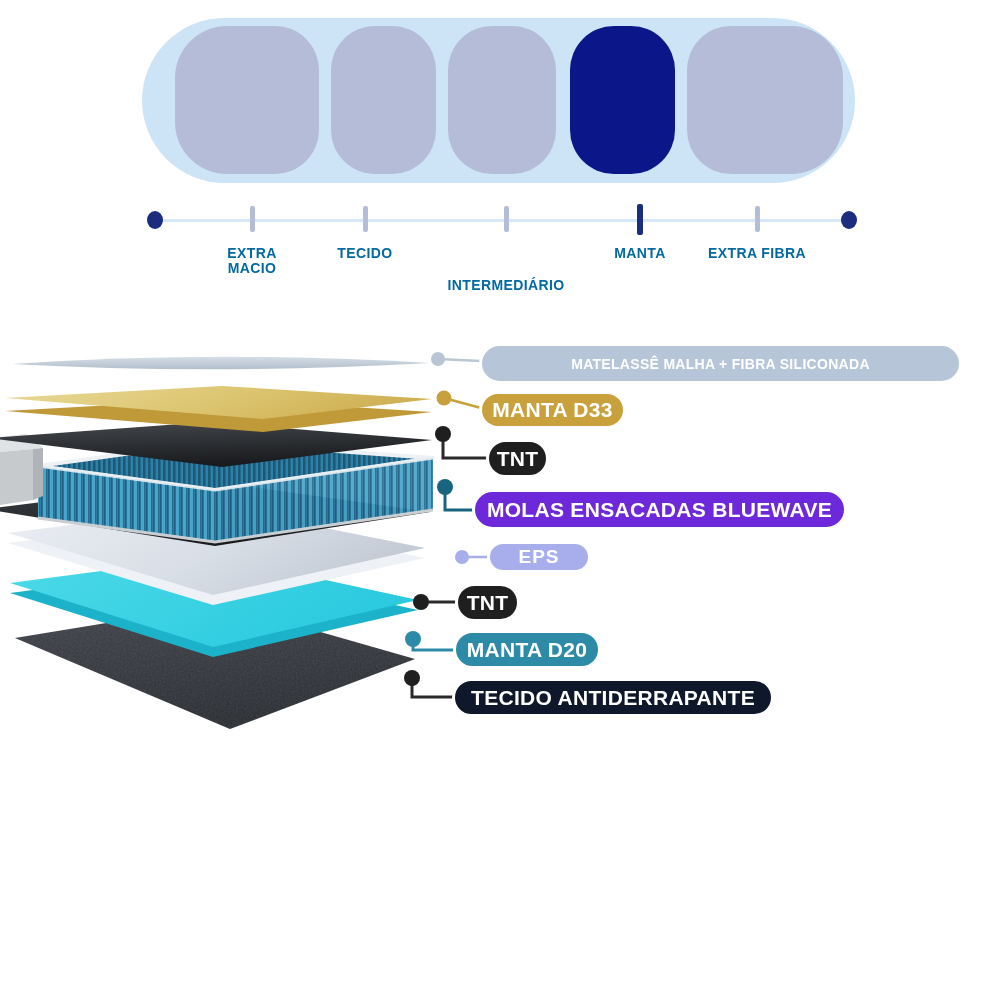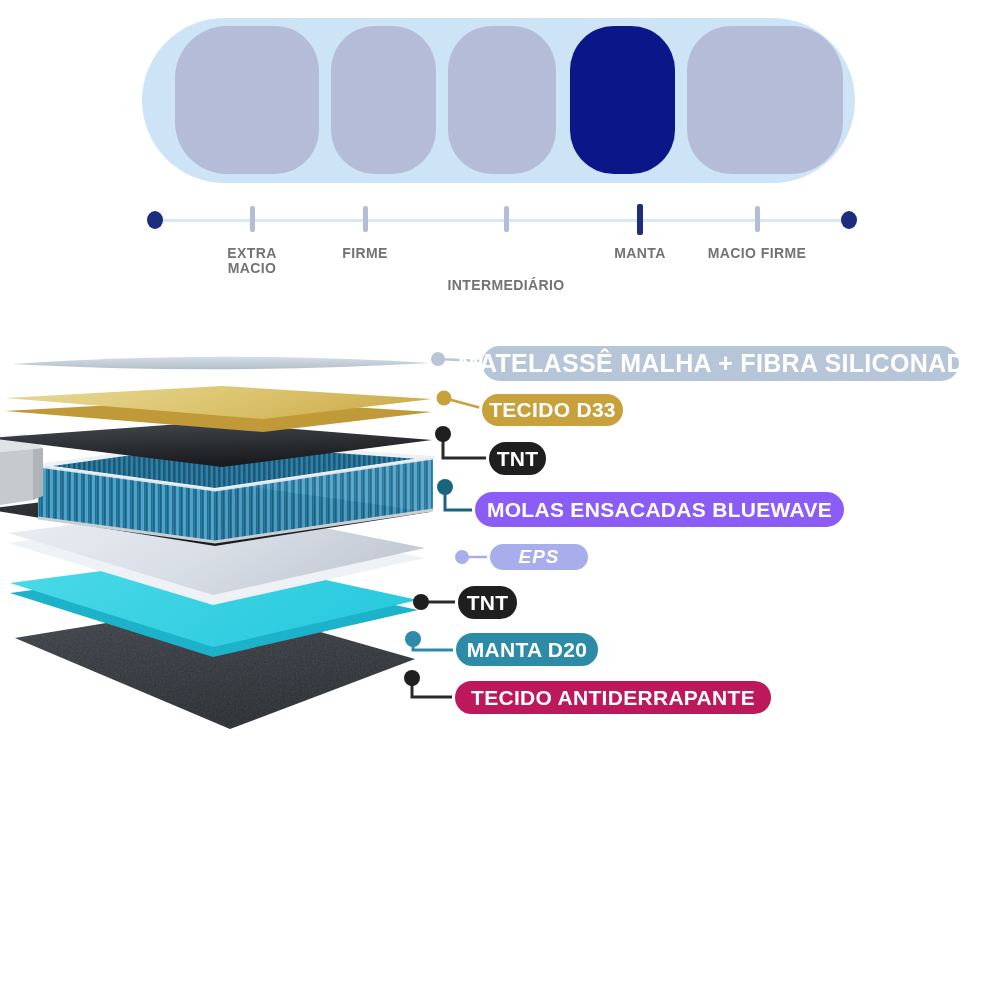--- a/index.html
+++ b/index.html
@@ -15,34 +15,34 @@
   .seg.s4{left:545px;width:156px;border-radius:44px 52px 52px 44px;}
   .seg.active{background:#0b1688;}
   .axis-line{position:absolute;left:155px;top:219px;width:695px;height:3px;background:#d6e8f7;}
   .end-dot{position:absolute;width:16px;height:18px;border-radius:50%;background:#1b2d7c;top:211px;}
   .end-dot.left{left:147px;} .end-dot.right{left:841px;}
   .tick{position:absolute;top:206px;width:5px;height:26px;border-radius:2px;background:#b5bcd7;}
   .tick.t0{left:250px;} .tick.t1{left:363px;} .tick.t2{left:504px;} .tick.t4{left:755px;}
   .tick.t3{left:637px;}
   .tick.active{background:#1b2d7c;width:6px;height:31px;top:204px;}
   .flabel{position:absolute;top:246px;text-align:center;font-size:14px;font-weight:700;
-          color:#737373;letter-spacing:.4px;line-height:15px;}
+          color:#0369a1;letter-spacing:.4px;line-height:15px;}
   .flabel.l0{left:212px;width:80px;} .flabel.l1{left:295px;width:140px;}
   .flabel.l2{left:436px;width:140px;margin-top:32px;} .flabel.l3{left:570px;width:140px;}
   .flabel.l4{left:707px;width:100px;}
   
   .art{position:absolute;left:0;top:330px;width:1000px;height:440px;}
   .lpill{position:absolute;display:flex;align-items:center;justify-content:center;
          border-radius:999px;border:3px solid #fff;box-sizing:border-box;
          color:#fff;font-weight:700;font-size:21px;letter-spacing:.3px;white-space:nowrap;}
-  .lpill.p0{left:479px;top:343px;width:483px;height:41px;font-size:25px;text-align:center;}
+  .lpill.p0{left:479px;top:343px;width:483px;height:41px;font-size:14px;text-align:center;}
   .lpill.p1{left:479px;top:391px;width:147px;height:38px;}
   .lpill.p2{left:486px;top:439px;width:63px;height:39px;}
   .lpill.p3{left:472px;top:489px;width:375px;height:41px;}
-  .lpill.p4{left:487px;top:541px;width:104px;height:32px;font-size:19px;letter-spacing:1px;font-style:italic;}
+  .lpill.p4{left:487px;top:541px;width:104px;height:32px;font-size:19px;letter-spacing:1px;}
   .lpill.p5{left:455px;top:583px;width:65px;height:39px;}
   .lpill.p6{left:453px;top:630px;width:148px;height:39px;}
   .lpill.p7{left:452px;top:678px;width:322px;height:39px;}
 </style>
 </head>
 <body>
 
 <div class="canvas">
 
   <section>
@@ -55,24 +55,24 @@
     </div>
     <div class="axis-line"></div>
     <span class="end-dot left"></span>
     <span class="end-dot right"></span>
     <span class="tick t0"></span>
     <span class="tick t1"></span>
     <span class="tick t2"></span>
     <span class="tick t3 active"></span>
     <span class="tick t4"></span>
     <div class="flabel l0">EXTRA MACIO</div>
-    <div class="flabel l1">FIRME</div>
+    <div class="flabel l1">TECIDO</div>
     <div class="flabel l2">INTERMEDIÁRIO</div>
     <div class="flabel l3">MANTA</div>
-    <div class="flabel l4">MACIO FIRME</div>
+    <div class="flabel l4">EXTRA FIBRA</div>
   </section>
 
   <section>
     <svg class="art" viewBox="0 330 1000 440" width="1000" height="440" xmlns="http://www.w3.org/2000/svg">
       <defs>
         <linearGradient id="silverG" x1="0" y1="0" x2="0" y2="1">
           <stop offset="0" stop-color="#d6dee6"></stop>
             <stop offset="1" stop-color="#b2bfcc"></stop>
         </linearGradient>
         <linearGradient id="goldTop" x1="0" y1="0" x2="1" y2="0.25">
@@ -177,21 +177,21 @@
         <line x1="421" y1="602" x2="458" y2="602" stroke="#2a2a2a" stroke-width="3"></line>
         <circle cx="421" cy="602" r="8" fill="#1f1f1f"></circle>
         <path d="M413,645 V650 H456" stroke="#2d8ba7" stroke-width="3"></path>
         <circle cx="413" cy="639" r="8" fill="#2d8ba7"></circle>
         <path d="M412,684 V697 H455" stroke="#2a2a2a" stroke-width="3"></path>
         <circle cx="412" cy="678" r="8" fill="#1f1f1f"></circle>
       </g>
     </svg>
 
     <div class="lpill p0" style="background: rgb(183, 197, 216);">MATELASSÊ MALHA + FIBRA SILICONADA</div>
-    <div class="lpill p1" style="background: rgb(200, 161, 60);">TECIDO D33</div>
+    <div class="lpill p1" style="background: rgb(200, 161, 60);">MANTA D33</div>
     <div class="lpill p2" style="background: rgb(31, 31, 31);">TNT</div>
-    <div class="lpill p3" style="background: #8b5cf6;">MOLAS ENSACADAS BLUEWAVE</div>
+    <div class="lpill p3" style="background: #6d28d9;">MOLAS ENSACADAS BLUEWAVE</div>
     <div class="lpill p4" style="background: rgb(168, 174, 236);">EPS</div>
     <div class="lpill p5" style="background: rgb(31, 31, 31);">TNT</div>
     <div class="lpill p6" style="background: rgb(45, 139, 167); text-align: center;">MANTA D20</div>
-    <div class="lpill p7" style="background: #be185d;">TECIDO ANTIDERRAPANTE</div>
+    <div class="lpill p7" style="background: #0f172a;">TECIDO ANTIDERRAPANTE</div>
   </section>
 </div>
 
 </body></html>

